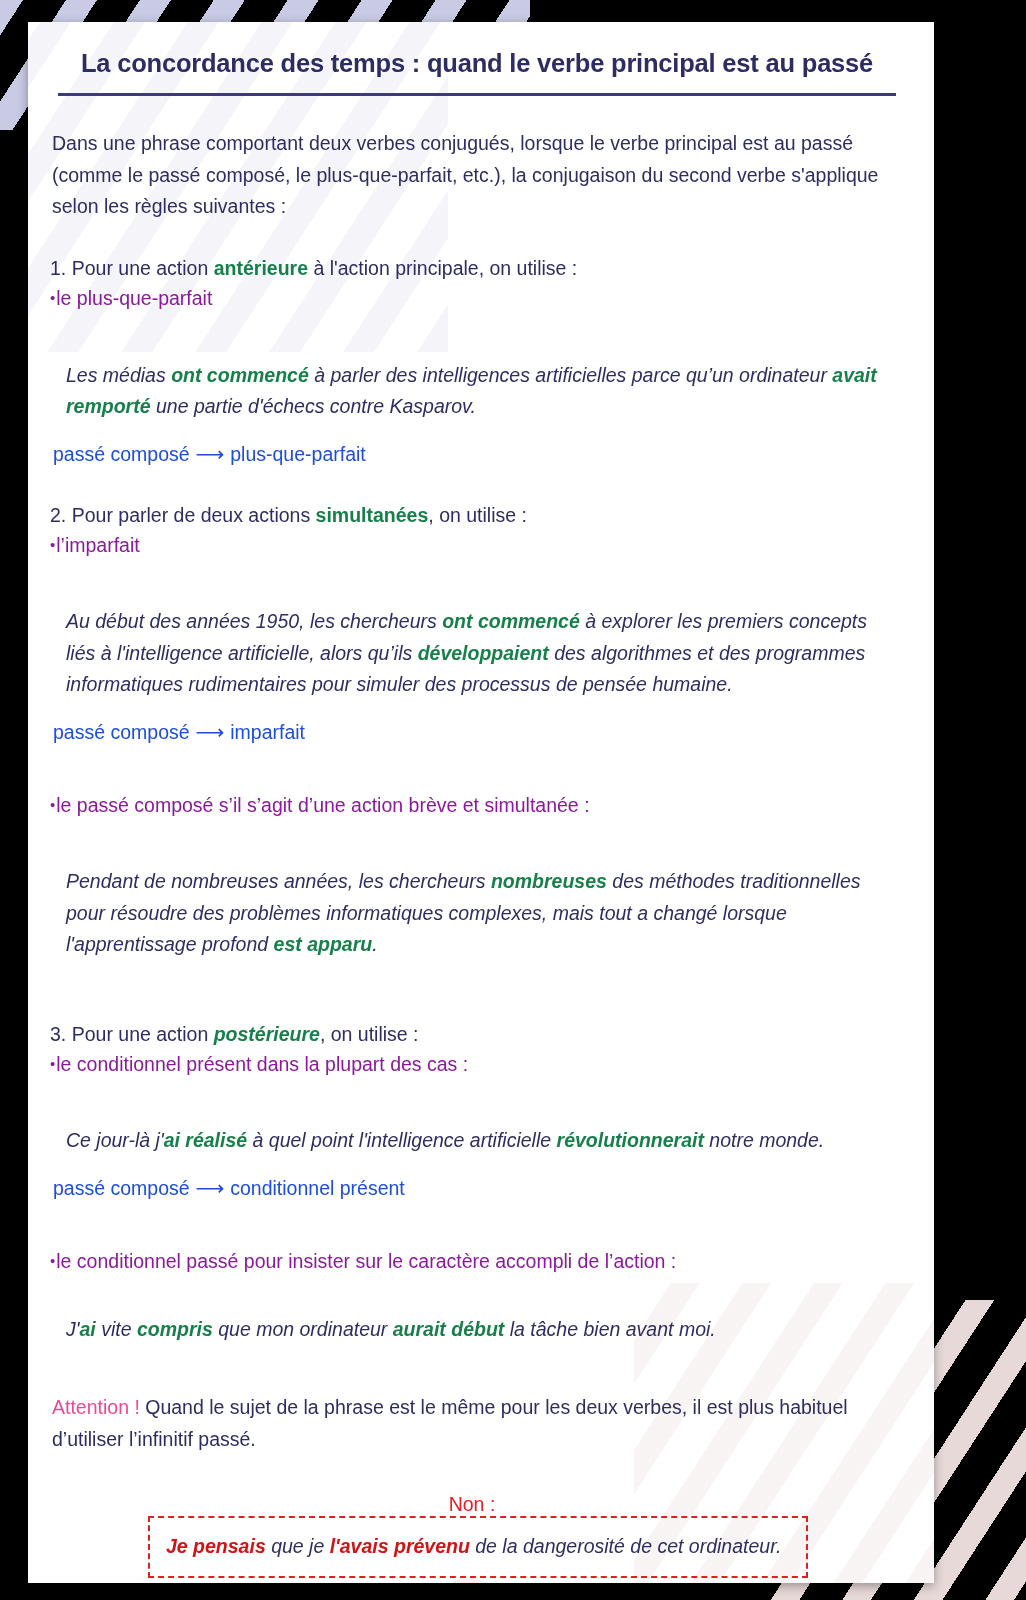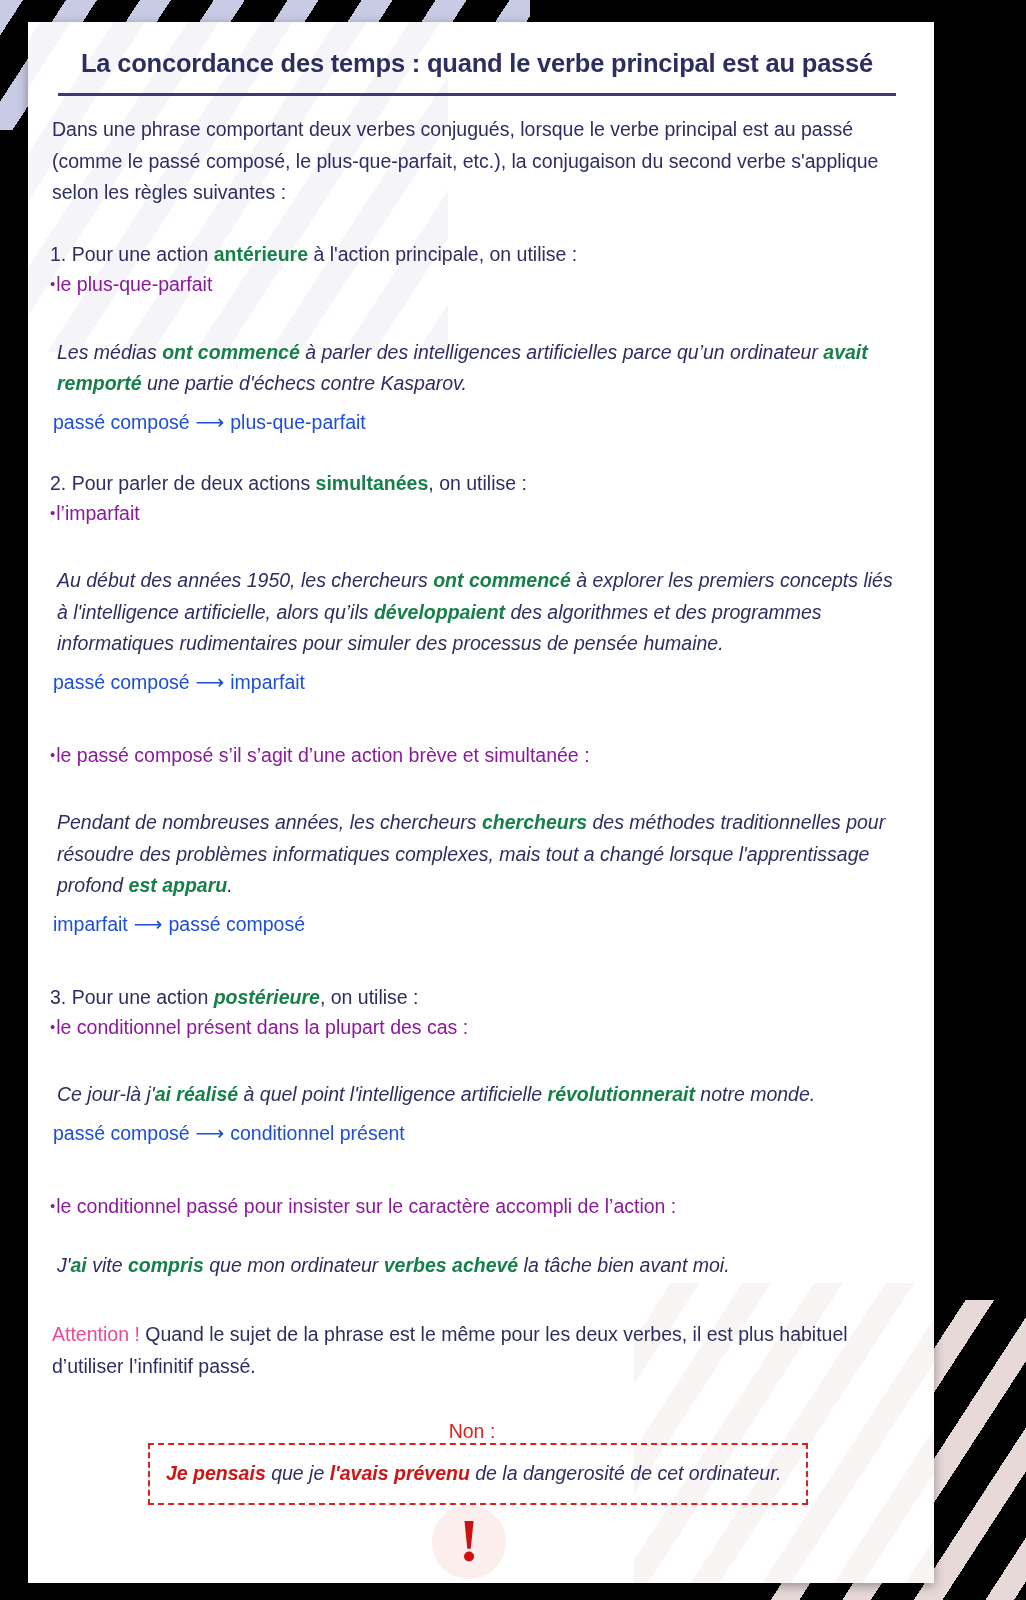--- a/index.html
+++ b/index.html
@@ -114,21 +114,21 @@
   }
 
   
   .para {
     color: #2e2d62;
     font-size: 19.5px;
     line-height: 1.63;
     margin: 0;
     padding: 0 2px;
   }
-  .intro { margin-top: 18px; }
+  .intro { margin-top: 32px; }
 
   .rule-line {
     color: #2e2d62;
     font-size: 19.5px;
     line-height: 1.55;
     margin: 0;
   }
   .spacer-lg { height: 30px; }
   .spacer-md { height: 22px; }
   .spacer-sm { height: 12px; }
@@ -145,21 +145,21 @@
     font-size: 15px;
     vertical-align: 2px;
     margin-right: 1px;
   }
 
   .example {
     color: #2e2d62;
     font-size: 19.5px;
     font-style: italic;
     line-height: 1.62;
-    margin: 7px;
+    margin: 16px;
   }
 
   .mapping {
     color: #1d4ed8;
     font-size: 19.5px;
     line-height: 1.55;
     margin: 0;
     padding-left: 3px;
   }
   .arrow {
@@ -260,42 +260,41 @@
     <p class="example"><span>Au début des années 1950, les chercheurs </span><span class="green-i">ont commencé</span><span> à explorer les premiers concepts liés à l'intelligence artificielle, alors qu’ils </span><span class="green-i">développaient</span><span> des algorithmes et des programmes informatiques rudimentaires pour simuler des processus de pensée humaine.</span></p>
     <p class="mapping"><span>passé composé</span><span class="arrow">⟶</span><span>imparfait</span></p>
 
     <div class="spacer-lg"></div>
     <div class="spacer-sm"></div>
 
     <p class="bullet-line"><span class="bullet-dot">•</span><span>le passé composé s’il s’agit d’une action brève et simultanée :</span></p>
 
     <div class="spacer-lg"></div>
 
-    <p class="example"><span>Pendant de nombreuses années, les chercheurs </span><span class="green-i">chercheurs</span><span> des méthodes traditionnelles pour résoudre des problèmes informatiques complexes, mais tout a changé lorsque l'apprentissage profond </span><span class="green-i">est apparu</span><span>.</span></p>
-    <p class="mapping"><span>imparfait</span><span class="arrow">⟶</span><span>passé composé</span></p>
+    <p class="example"><span>Pendant de nombreuses années, les chercheurs </span><span class="green-i">nombreuses</span><span> des méthodes traditionnelles pour résoudre des problèmes informatiques complexes, mais tout a changé lorsque l'apprentissage profond </span><span class="green-i">est apparu</span><span>.</span></p>
 
     <div class="spacer-lg"></div>
     <div class="spacer-sm"></div>
 
     <p class="rule-line"><span>3. Pour une action </span><span class="green-i">postérieure</span><span>, on utilise :</span></p>
     <p class="bullet-line"><span class="bullet-dot">•</span><span>le conditionnel présent dans la plupart des cas :</span></p>
 
     <div class="spacer-lg"></div>
 
     <p class="example"><span>Ce jour-là j'</span><span class="green-i">ai réalisé</span><span> à quel point l'intelligence artificielle </span><span class="green-i">révolutionnerait</span><span> notre monde.</span></p>
     <p class="mapping"><span>passé composé</span><span class="arrow">⟶</span><span>conditionnel présent</span></p>
 
     <div class="spacer-lg"></div>
     <div class="spacer-sm"></div>
 
     <p class="bullet-line"><span class="bullet-dot">•</span><span>le conditionnel passé pour insister sur le caractère accompli de l’action :</span></p>
 
     <div class="spacer-md"></div>
 
-    <p class="example"><span>J'</span><span class="green-i">ai</span><span> vite </span><span class="green-i">compris</span><span> que mon ordinateur </span><span class="green-i">verbes achevé</span><span> la tâche bien avant moi.</span></p>
+    <p class="example"><span>J'</span><span class="green-i">ai</span><span> vite </span><span class="green-i">compris</span><span> que mon ordinateur </span><span class="green-i">aurait début</span><span> la tâche bien avant moi.</span></p>
 
     <div class="spacer-lg"></div>
 
     <p class="para"><span class="red">Attention !</span><span> Quand le sujet de la phrase est le même pour les deux verbes, il est plus habituel d’utiliser l’infinitif passé.</span></p>
 
     <div class="spacer-lg"></div>
 
 
     <div id="wrong-row">
       <span id="wrong-label">Non :</span>

